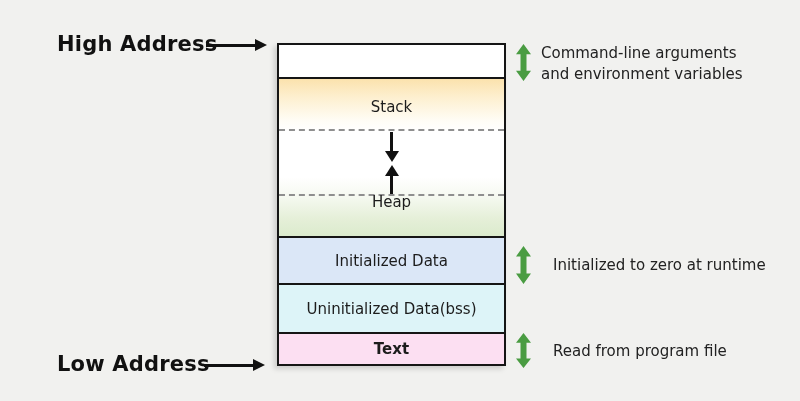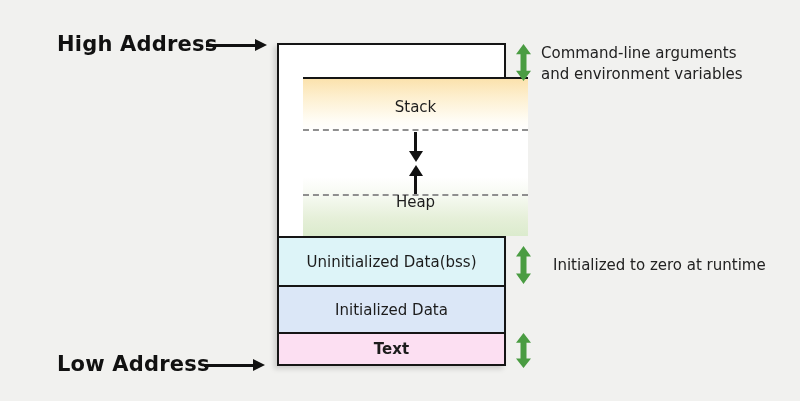--- a/index.html
+++ b/index.html
@@ -58,21 +58,20 @@
     text-align: center;
   }
   .sec-args { height: 32px; background: #ffffff; }
   .sec-stackheap {
     height: 159px;
     border-top: 2px solid #151515;
     background: linear-gradient(180deg,
       #fbe2ad 0px, #fdefcf 18px, #fffdf6 42px,
       #ffffff 52px, #ffffff 98px,
       #f5f9f0 118px, #e5efd8 140px, #dbebcd 157px);
-    margin-left: 24px;
   }
   .sec-stackheap .seg-label { position: absolute; width: 100%; }
   .label-stack { top: 19px; }
   .label-heap  { top: 114px; }
   .dashed-line {
     position: absolute; left: 0; right: 0;
     border-top: 2px dashed #8f8f8f;
   }
   .dash-1 { top: 50px; }
   .dash-2 { top: 115px; }
@@ -158,26 +157,26 @@
       <div class="v-arrow arrow-up-pos">
         <div class="head-up"></div>
         <div class="stem"></div>
       </div>
 
       <div class="dashed-line dash-2"></div>
 
       <div class="seg-label label-heap">Heap</div>
     </div>
 
+    <div class="seg sec-data">
+      <div class="seg-label">Initialized Data</div>
+    </div>
+
     <div class="seg sec-bss">
       <div class="seg-label">Uninitialized Data(bss)</div>
-    </div>
-
-    <div class="seg sec-data">
-      <div class="seg-label">Initialized Data</div>
     </div>
 
     <div class="seg sec-text">
       <div class="seg-label">Text</div>
     </div>
   </div>
 
   <div class="green-arrow ga-1">
     <svg viewBox="0 0 17 40" preserveAspectRatio="none">
       <polygon points="8.5,0 16,11 11.5,11 11.5,29 16,29 8.5,40 1,29 5.5,29 5.5,11 1,11" fill="#4a9c42"></polygon>
@@ -192,14 +191,15 @@
     <svg viewBox="0 0 17 40" preserveAspectRatio="none">
       <polygon points="8.5,0 16,11 11.5,11 11.5,29 16,29 8.5,40 1,29 5.5,29 5.5,11 1,11" fill="#4a9c42"></polygon>
     </svg>
   </div>
 
   <div class="annotation ann-args">
     <div>Command-line arguments</div>
     <div>and environment variables</div>
   </div>
   <div class="annotation ann-bss">Initialized to zero at runtime</div>
+  <div class="annotation ann-text">Read from program file</div>
 
 </div>
 
 </body></html>

